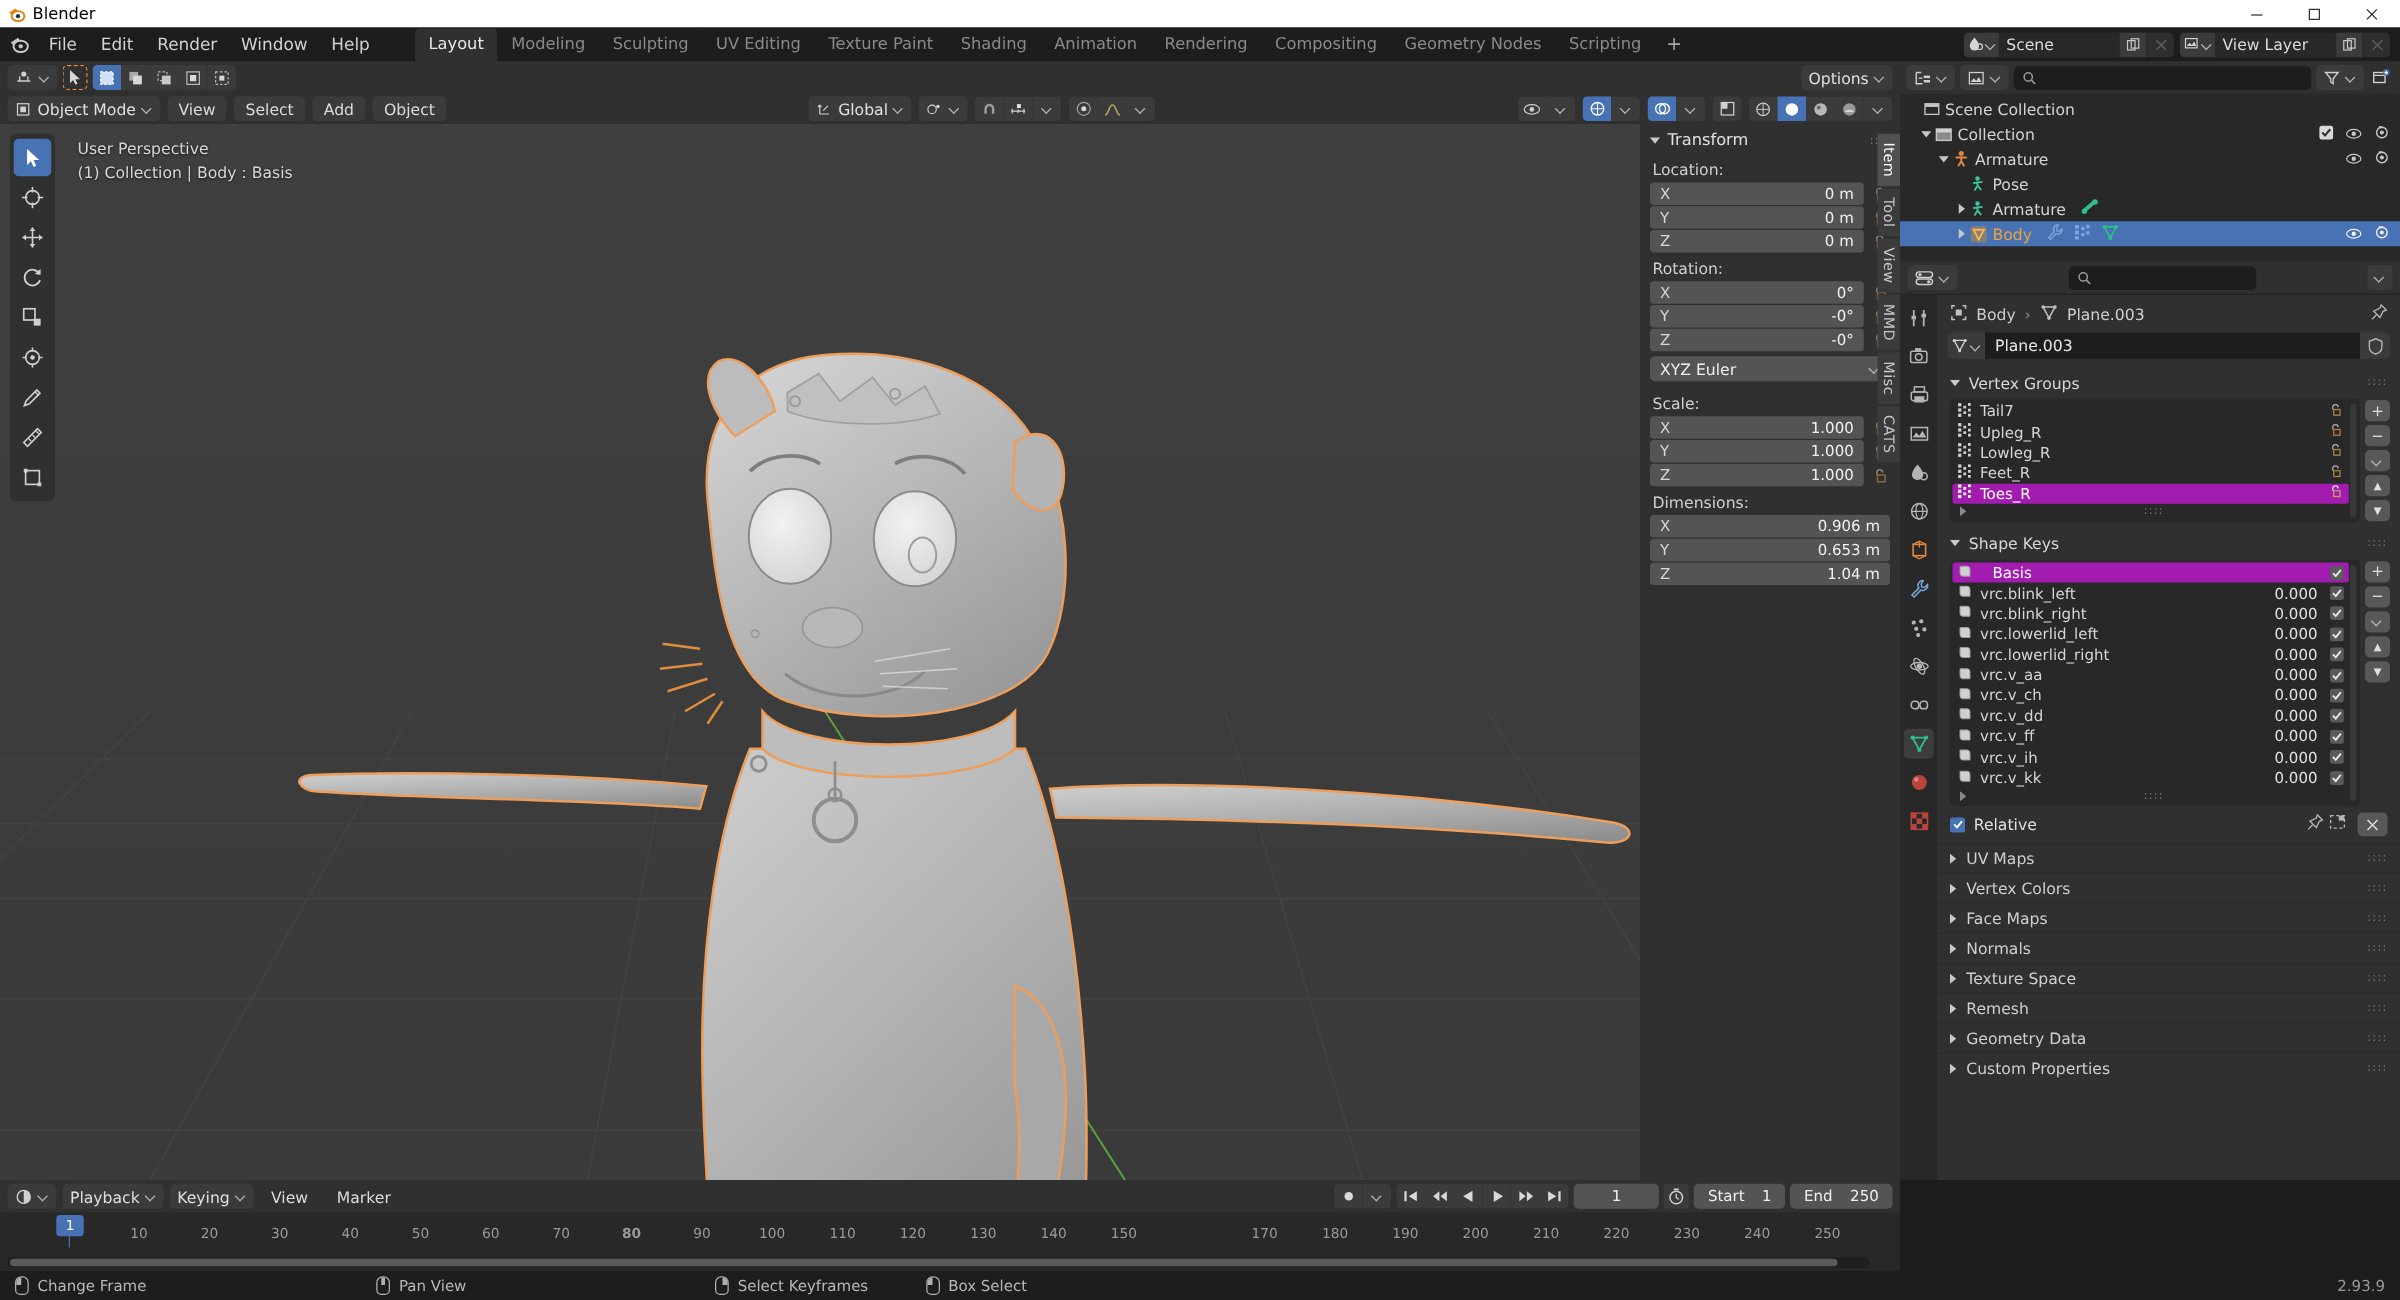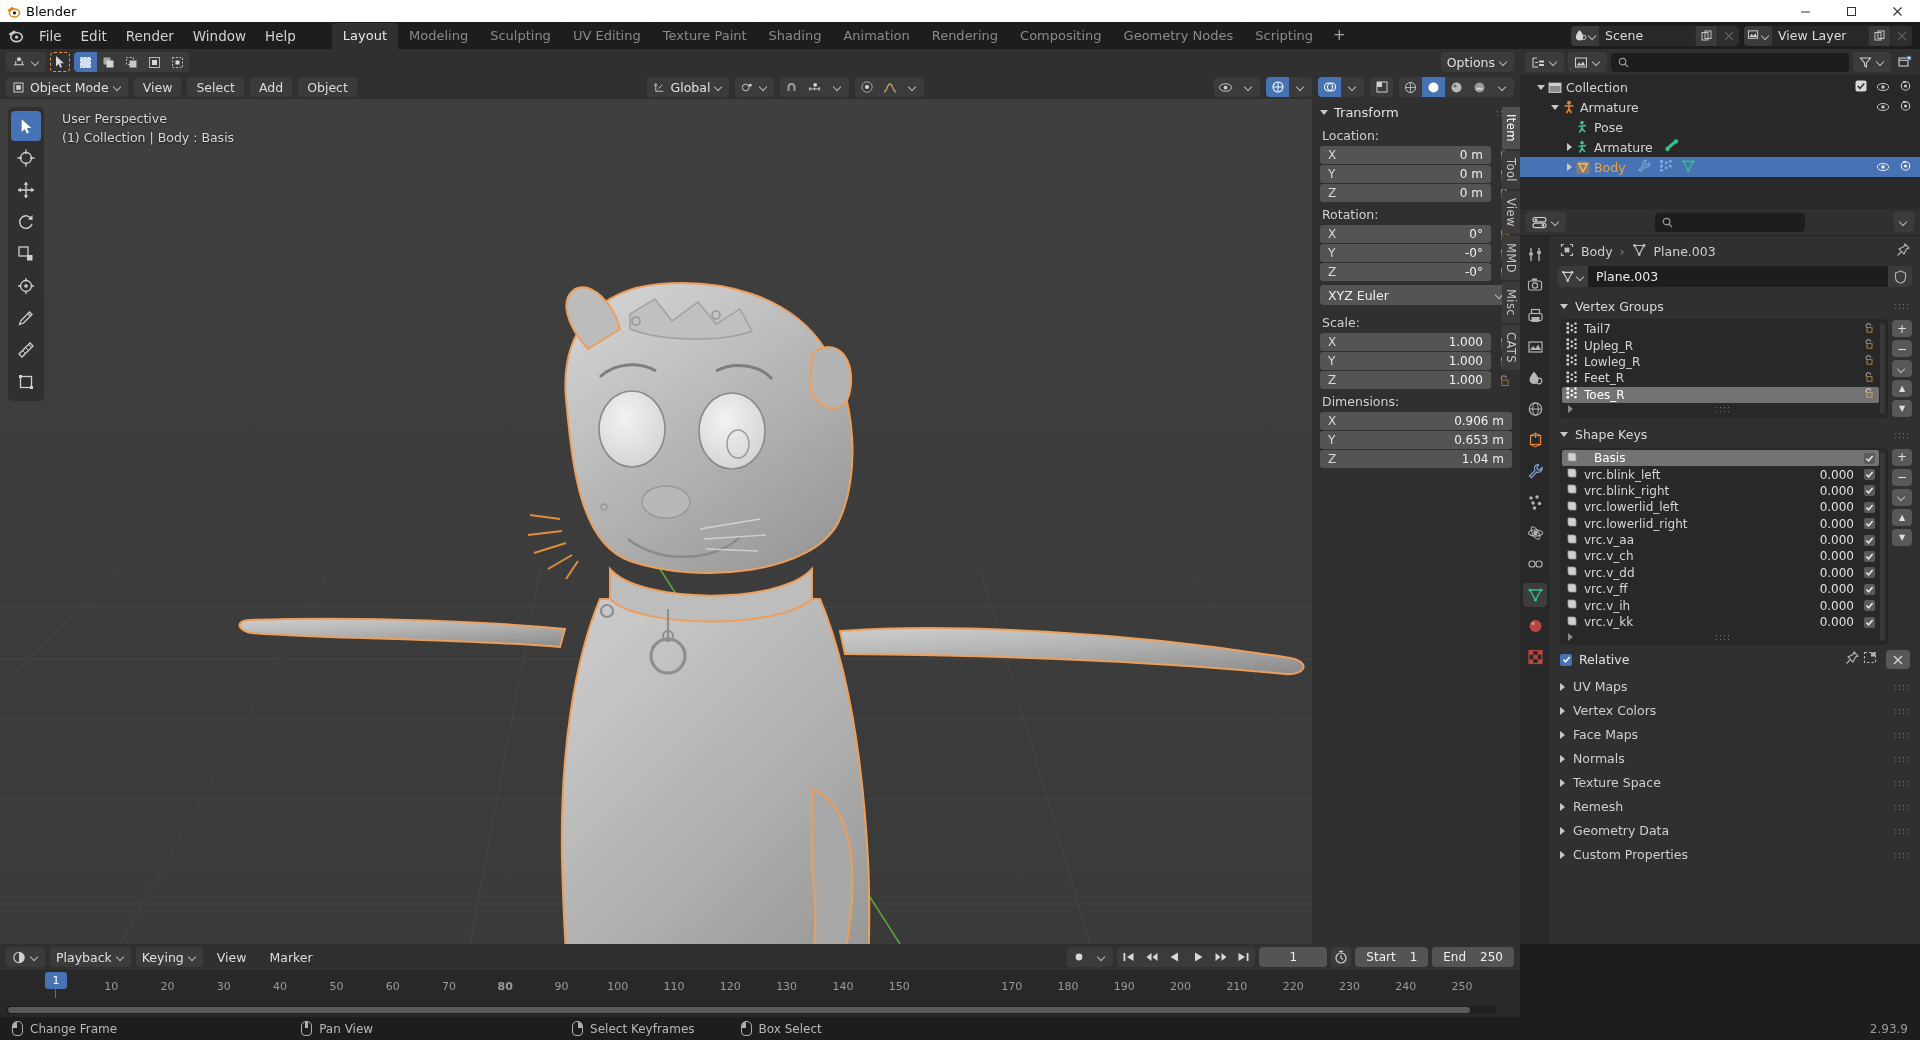--- a/index.html
+++ b/index.html
@@ -134,21 +134,21 @@
     padding:0 8px; font-size:12.5px; color:#e8e8e8; }
   .nf-btn { width:24px; height:21px; background:#3b3b3b; border-radius:0 4px 4px 0;
     display:flex; align-items:center; justify-content:center; }
   .sec-head { display:flex; align-items:center; gap:7px; height:22px; padding:0 10px;
     font-size:12.5px; color:#d8d8d8; }
   .dots { margin-left:auto; color:#7a7a7a; font-size:9px; letter-spacing:1px; }
   .listbox { margin:2px 8px 0 10px; display:flex; gap:4px; }
   .lb-main { flex:1; background:#282828; border-radius:4px; padding:2px; }
   .lb-row { display:flex; align-items:center; height:16.4px; font-size:12px; color:#d6d6d6;
     padding:0 4px; border-radius:2px; }
-  .lb-row.sel { background:#737373; color:#fff; }
+  .lb-row.sel { background:#a21caf; color:#fff; }
   .lb-row .val { margin-left:auto; margin-right:10px; font-size:12px; color:#e0e0e0; }
   .cbx { width:11px; height:11px; border-radius:2px; background:#5a5a5a;
     display:flex; align-items:center; justify-content:center; }
   .lb-side { width:20px; display:flex; flex-direction:column; gap:3px; padding-top:1px; }
   .sb { width:20px; height:17px; background:#585858; border-radius:4px;
     display:flex; align-items:center; justify-content:center; font-size:12px; color:#e0e0e0; }
   .lb-scroll { width:5px; background:#383838; border-radius:3px; margin:2px 1px; }
   .lb-foot { display:flex; align-items:center; height:13px; padding:0 6px; }
   .relrow { display:flex; align-items:center; gap:7px; padding:5px 10px; font-size:12.5px; color:#e0e0e0; }
   .chk-on { width:12px; height:12px; background:#4772b3; border-radius:2px;
@@ -882,20 +882,30 @@
         <svg width="14" height="14" viewBox="0 0 14 14">
             <rect x="1" y="3" width="9" height="8" fill="none" stroke="#d0d0d0" stroke-width="1.1"></rect>
             <path d="M1 5.3 H10" stroke="#d0d0d0" stroke-width="1"></path>
             <circle cx="11" cy="3" r="2.6" fill="#4772b3"></circle>
             <path d="M11 1.6 V4.4 M9.6 3 H12.4" stroke="#fff" stroke-width="1"></path>
           </svg>
       </div>
     </div>
     <div class="ol-rows">
 
+      <div class="ol-row">
+        <span style="width:18px"></span>
+        <span class="exp">
+          <svg width="13" height="12" viewBox="0 0 13 12">
+              <rect x="1" y="2" width="11" height="8.5" fill="none" stroke="#c0c0c0" stroke-width="1.1"></rect>
+              <rect x="1" y="2" width="11" height="2.6" fill="#c0c0c0"></rect>
+            </svg>
+        </span>
+        <span class="nm">Scene Collection</span>
+      </div>
 
       <div class="ol-row">
         <span style="width:14px"></span>
         <span class="exp">
             <span class="tri down"></span>
           </span>
         <span class="exp">
           <svg width="14" height="13" viewBox="0 0 13 12">
               <rect x="1" y="2" width="11" height="8.5" fill="#8a8a8a" stroke="#c8c8c8" stroke-width="1"></rect>
               <rect x="1" y="2" width="11" height="2.6" fill="#d0d0d0"></rect>

